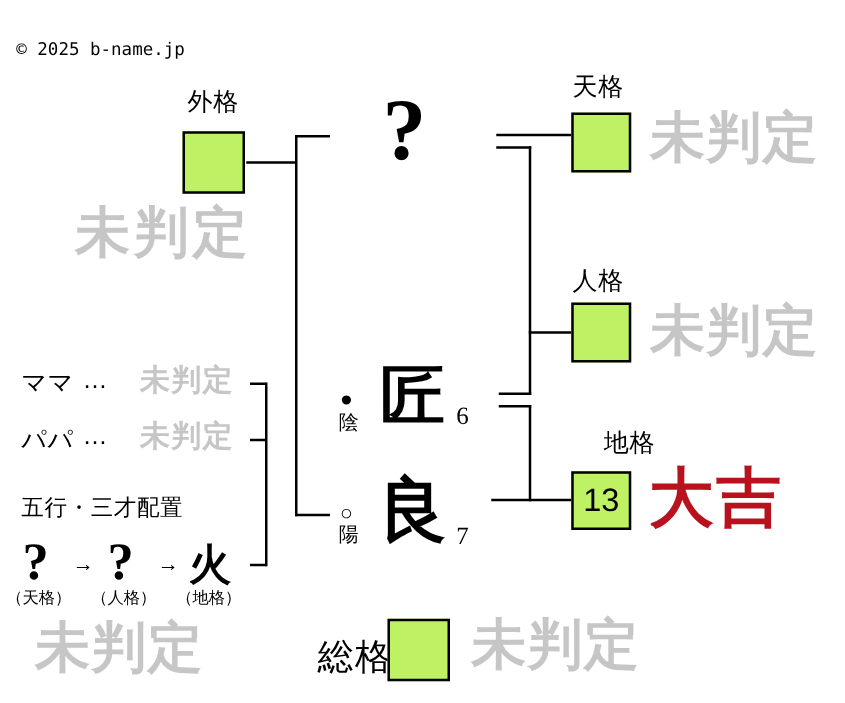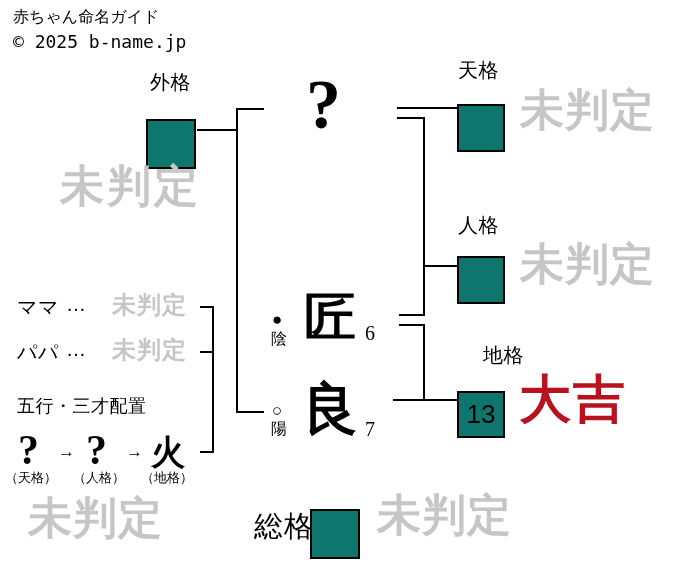--- a/index.html
+++ b/index.html
@@ -10,22 +10,22 @@
   html,body{margin:0;padding:0;background:#fff;}
   #stage{
     position:relative;width:676px;height:562px;background:#ffffff;
     font-family:"Liberation Sans",sans-serif;color:#000;overflow:hidden;
   }
   .abs{position:absolute;line-height:1;white-space:nowrap;}
   .line{position:absolute;background:var(--line-black);}
   .hline{height:1.5px;}
   .vline{width:1.5px;}
   .kbox{
-    position:absolute;border:2px solid var(--line-black);background:#0f766e;
-    display:flex;align-items:center;justify-content:center;margin-top:14px;
+    position:absolute;border:2px solid var(--line-black);background:#bef264;
+    display:flex;align-items:center;justify-content:center;
   }
   .lbl{font-size:20px;letter-spacing:0.5px;}
   .lbl-big{font-size:29px;letter-spacing:1px;}
   .wm{
     font-family:"Liberation Serif",serif;font-weight:bold;
     color:var(--watermark-gray);font-size:44px;letter-spacing:1px;
   }
   .wm-small{
     font-family:"Liberation Serif",serif;font-weight:bold;
     color:var(--watermark-gray);font-size:24px;letter-spacing:1px;
@@ -37,22 +37,21 @@
     color:var(--accent-red);font-size:52px;letter-spacing:2px;
   }
   .caption{font-size:13px;}
   .mono{font-family:"DejaVu Sans Mono",monospace;}
 </style>
 </head>
 <body>
 
 <div id="stage">
 
-  <div class="abs" style="left:13px;top:9px;font-size:16px;">赤ちゃん命名ガイド</div>
-  <div class="abs mono" style="left:13px;top:33px;font-size:18px;">© 2025 b-name.jp</div>
+  <div class="abs mono" style="left:13px;top:33px;font-size:14px;">© 2025 b-name.jp</div>
 
   <div class="line hline" style="left:197px;top:129px;width:40px;"></div>
   <div class="line vline" style="left:236px;top:108px;height:305px;"></div>
   <div class="line hline" style="left:236px;top:108px;width:28px;"></div>
   <div class="line hline" style="left:236px;top:411px;width:28px;"></div>
   <div class="line hline" style="left:397px;top:107px;width:60px;"></div>
   <div class="line hline" style="left:397px;top:117px;width:28px;"></div>
   <div class="line vline" style="left:423px;top:117px;height:199px;"></div>
   <div class="line hline" style="left:423px;top:265px;width:34px;"></div>
   <div class="line hline" style="left:399px;top:314px;width:26px;"></div>

